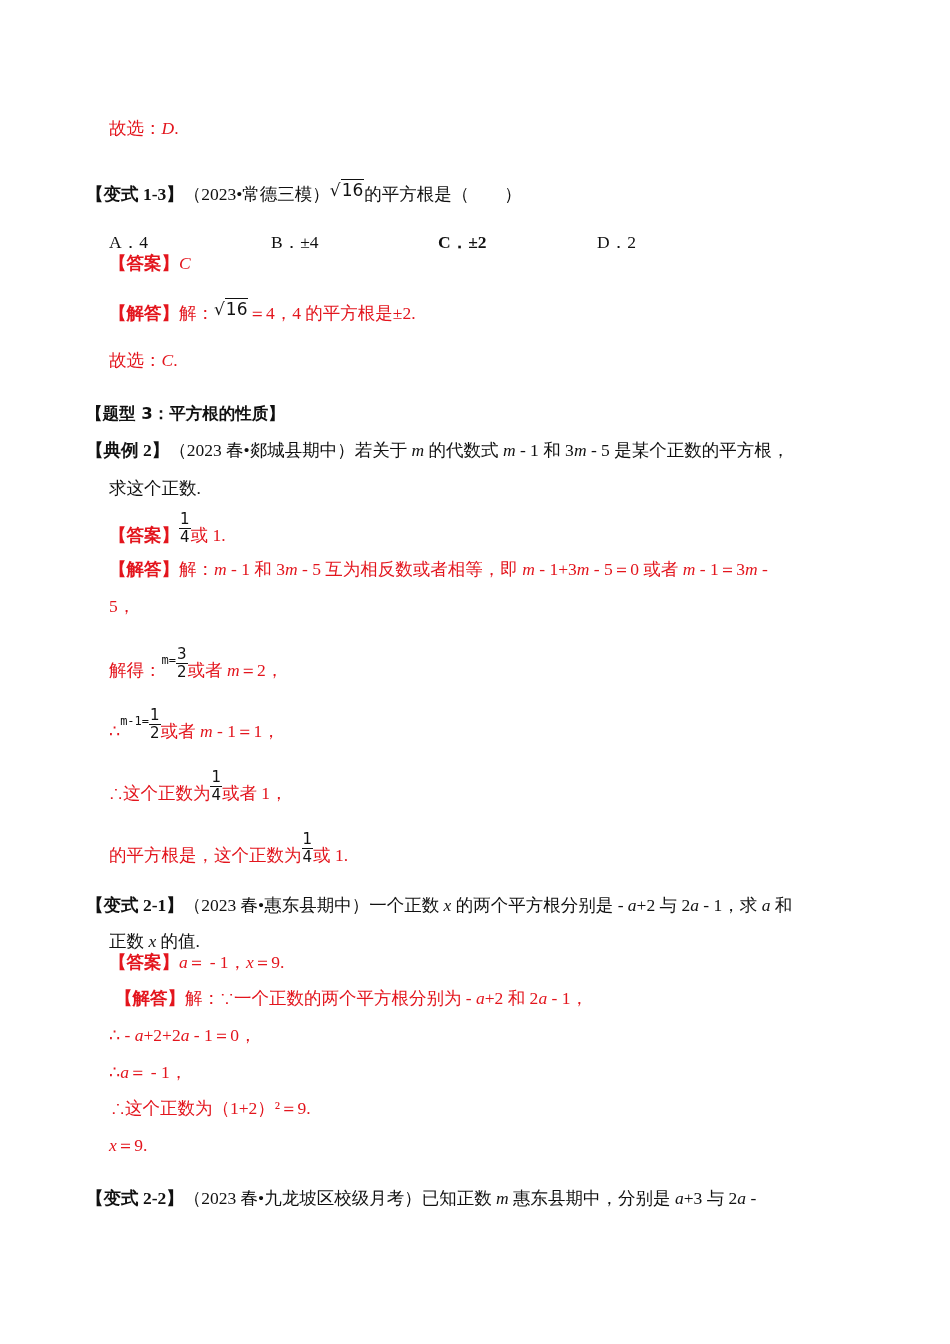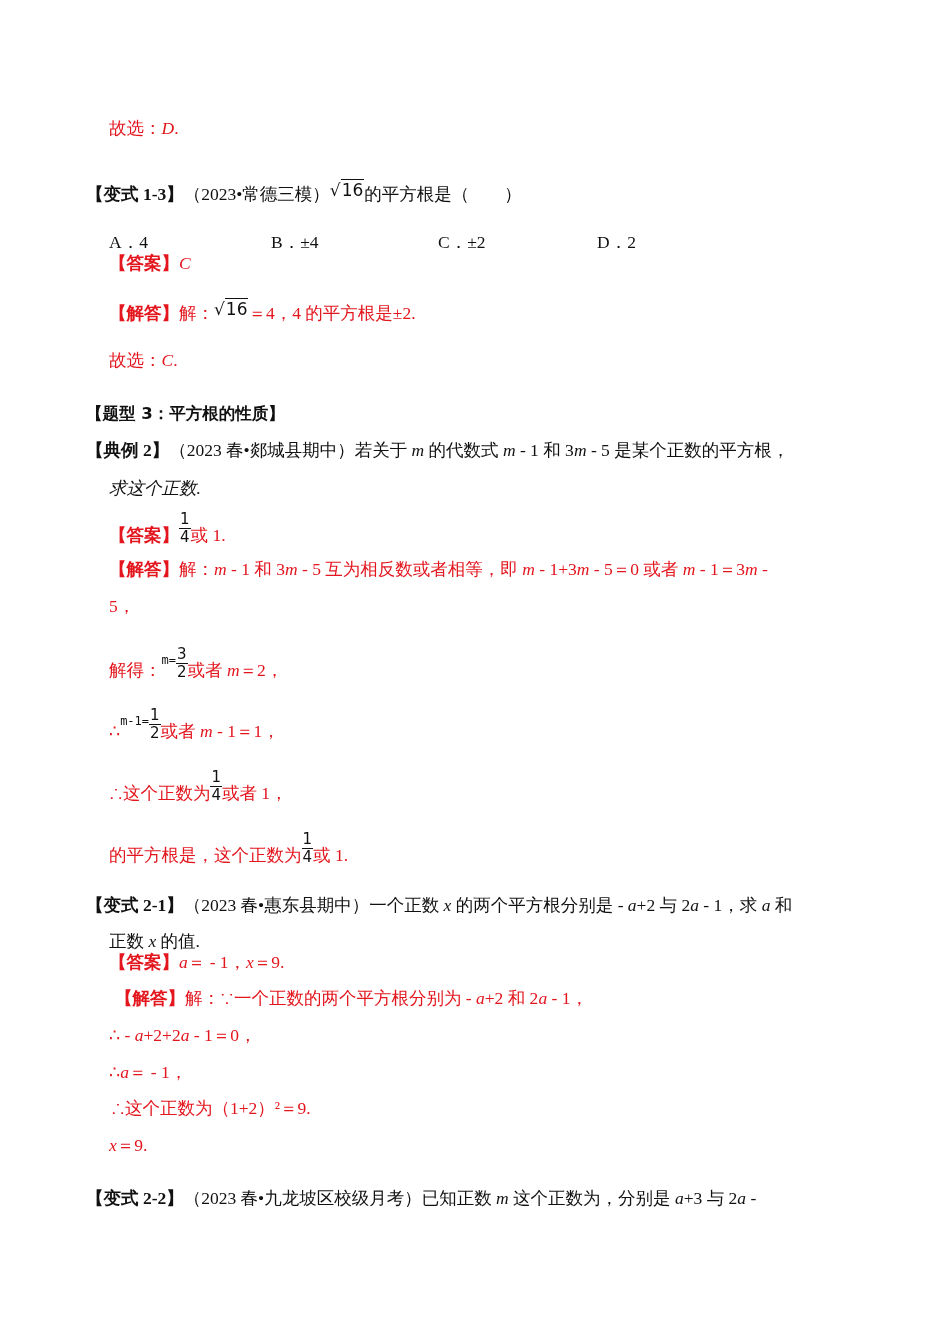--- a/index.html
+++ b/index.html
@@ -28,42 +28,42 @@
   <span>故选：</span><span class="it">D</span><span>.</span>
 </div>
 
 <div class="line black" style="left:86px; top:167px;">
   <span class="bracket">【变式 1-3】</span><span>（2023•常德三模）</span><span class="sqrt">√<span class="rad">16</span></span><span>的平方根是（　　）</span>
 </div>
 
 <div class="line black" style="left:0; top:215px; width:950px;">
   <span class="opt" style="left:109px;"><span>A．</span><span>4</span></span>
   <span class="opt" style="left:271px;"><span>B．</span><span>±4</span></span>
-  <span class="opt" style="left:438px;"><span>C．</span><span>±2</span></span>
+  <span class="opt" style="left:438px;font-weight:bold;"><span>C．</span><span>±2</span></span>
   <span class="opt" style="left:597px;"><span>D．</span><span>2</span></span>
 </div>
 
 <div class="line red" style="left:109px; top:252px;">
   <span class="bracket">【答案】</span><span class="it">C</span>
 </div>
 
 <div class="line red" style="left:109px; top:302px;">
   <span class="bracket">【解答】</span><span>解：</span><span class="sqrt">√<span class="rad">16</span></span><span>＝4，4 的平方根是±2.</span>
 </div>
 
 <div class="line red" style="left:109px; top:349px;">
   <span>故选：</span><span class="it">C</span><span>.</span>
 </div>
 
 <div class="line black bold" style="left:86px; top:387px;">【题型 3：平方根的性质】</div>
 
 <div class="line black" style="left:86px; top:423px;">
   <span class="bracket">【典例 2】</span><span>（2023 春•郯城县期中）</span><span>若关于 </span><i>m</i><span> 的代数式 </span><i>m</i><span> - 1 和 3</span><i>m</i><span> - 5 是某个正数的平方根，</span>
 </div>
-<div class="line black" style="left:109px; top:461px;font-style:italic;">求这个正数.</div>
+<div class="line black" style="left:109px; top:461px;">求这个正数.</div>
 
 <div class="line red" style="left:109px; top:520px;">
   <span class="bracket">【答案】</span><span class="frac"><span class="num">1</span><span class="den">4</span></span><span>或 1.</span>
 </div>
 
 <div class="line red" style="left:109px; top:558px;">
   <span class="bracket">【解答】</span><span id="ex2-sol1"><span>解：</span><i>m</i><span> - 1 和 3</span><i>m</i><span> - 5 互为相反数或者相等，即 </span><i>m</i><span> - 1+3</span><i>m</i><span> - 5＝0 或者 </span><i>m</i><span> - 1＝3</span><i>m</i><span> -</span></span>
 </div>
 <div class="line red" style="left:109px; top:595px;">5，</div>
 
@@ -97,14 +97,14 @@
 <div class="line red" style="left:109px; top:987px;margin-left:6px;">
   <span class="bracket">【解答】</span><span id="v21-sol"><span>解：∵一个正数的两个平方根分别为 - </span><i>a</i><span>+2 和 2</span><i>a</i><span> - 1，</span></span>
 </div>
 
 <div class="line red" style="left:109px; top:1024px;"><span id="v21-step1"><span>∴ - </span><i>a</i><span>+2+2</span><i>a</i><span> - 1＝0，</span></span></div>
 <div class="line red" style="left:109px; top:1061px;"><span id="v21-step2"><span>∴</span><i>a</i><span>＝ - 1，</span></span></div>
 <div class="line red" style="left:111px; top:1097px;">∴这个正数为（1+2）²＝9.</div>
 <div class="line red" style="left:109px; top:1134px;"><span id="v21-step4"><i>x</i><span>＝9.</span></span></div>
 
 <div class="line black" style="left:86px; top:1171px;">
-  <span class="bracket">【变式 2-2】</span><span>（2023 春•九龙坡区校级月考）</span><span id="v22-stem"><span>已知正数 </span><i>m</i><span> 这个正数为，分别是 </span><i>a</i><span>+3 与 2</span><i>a</i><span> -</span></span>
+  <span class="bracket">【变式 2-2】</span><span>（2023 春•九龙坡区校级月考）</span><span id="v22-stem"><span>已知正数 </span><i>m</i><span> 惠东县期中，分别是 </span><i>a</i><span>+3 与 2</span><i>a</i><span> -</span></span>
 </div>
 
 </body></html>

